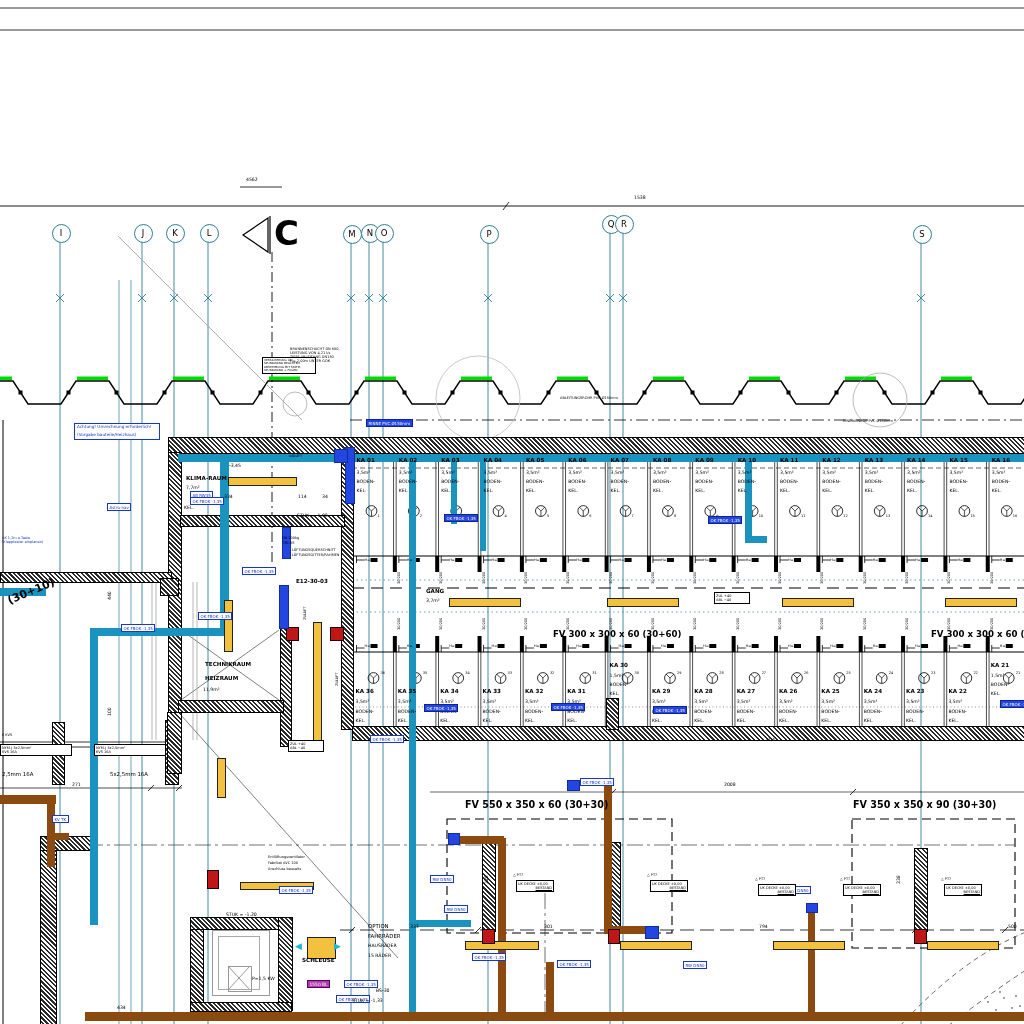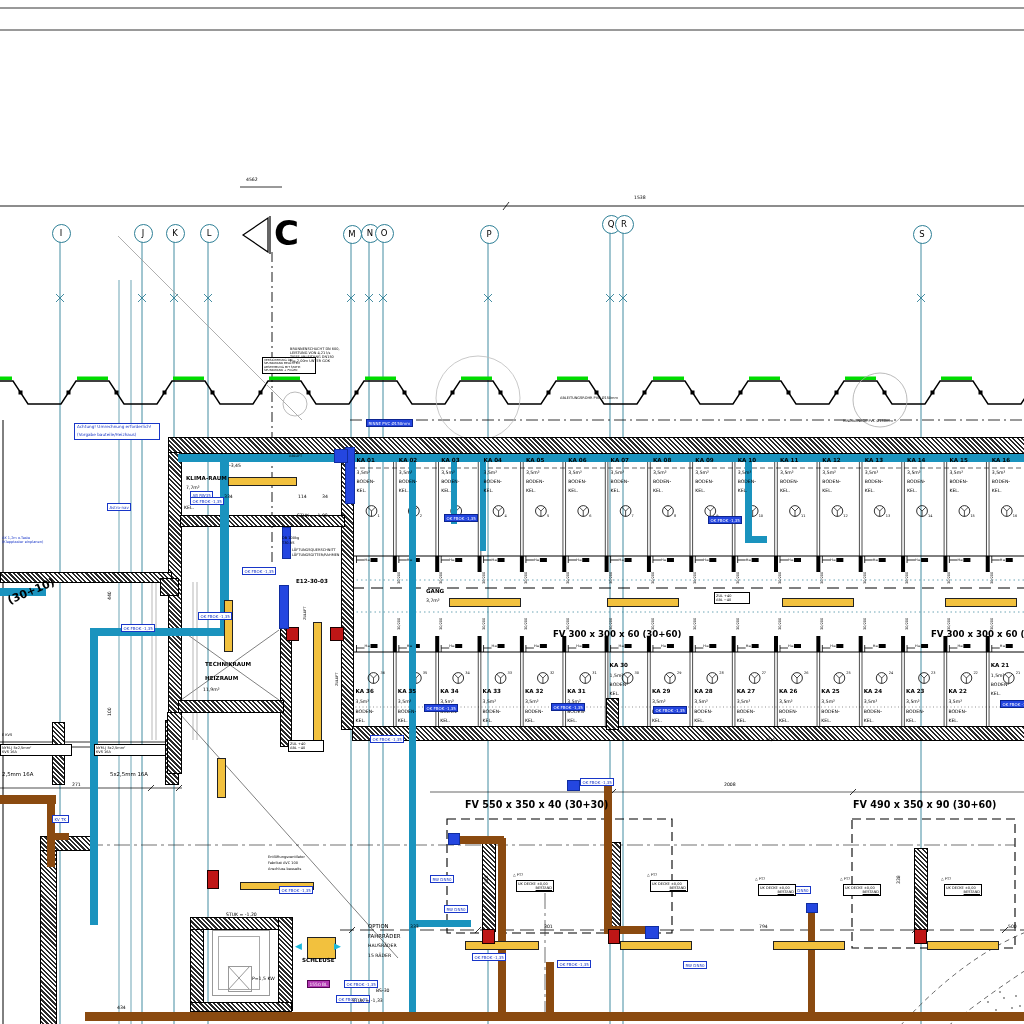--- a/index.html
+++ b/index.html
@@ -510,22 +510,22 @@
   </div>
 
   <div class="bbox" style="left:107px;top:503px;">Astro-nav</div>
   <div class="bbox bfill" style="left:366px;top:419px;">RINNE PVC Ø150mm</div>
 
   <div class="t c3" style="left:843px;top:419px;">RINDRAINAGE PVC Ø150mm</div>
   <div class="t c3" style="left:560px;top:396px;">ABLEITUNGSROHR PVC Ø150mm</div>
 
   <div class="t b8" style="left:553px;top:630px;">FV 300 x 300 x 60 (30+60)</div>
   <div class="t b8" style="left:931px;top:630px;">FV 300 x 300 x 60 (30+60)</div>
-  <div class="t b9" style="left:465px;top:799px;">FV 550 x 350 x 40 (30+30)</div>
-  <div class="t b9" style="left:853px;top:799px;">FV 490 x 350 x 90 (30+60)</div>
+  <div class="t b9" style="left:465px;top:799px;">FV 550 x 350 x 60 (30+30)</div>
+  <div class="t b9" style="left:853px;top:799px;">FV 350 x 350 x 90 (30+30)</div>
 
   <div class="t b5" style="left:426px;top:588px;">GANG</div>
   <div class="t c4" style="left:426px;top:598px;">3,7m²</div>
 
   <div class="t b5" style="left:302px;top:957px;">SCHLEUSE</div>
   <div class="t" style="left:307px;top:980px;background:#b339b3;border:0.8px solid #550555;color:#fff;font-size:4.4px;padding:0.5px 1.5px;z-index:6;">1550 BL</div>
 <div class="t c4" style="position: absolute; left: 246px; top: 177px; z-index: 6;">4562</div>
     <div class="t c4" style="position: absolute; left: 634px; top: 195px; z-index: 6;">1538</div>
     <div class="bub" style="position: absolute; left: 51.5px; top: 223.5px;">I</div>
     <div class="bub" style="position: absolute; left: 133.5px; top: 223.5px;">J</div>

